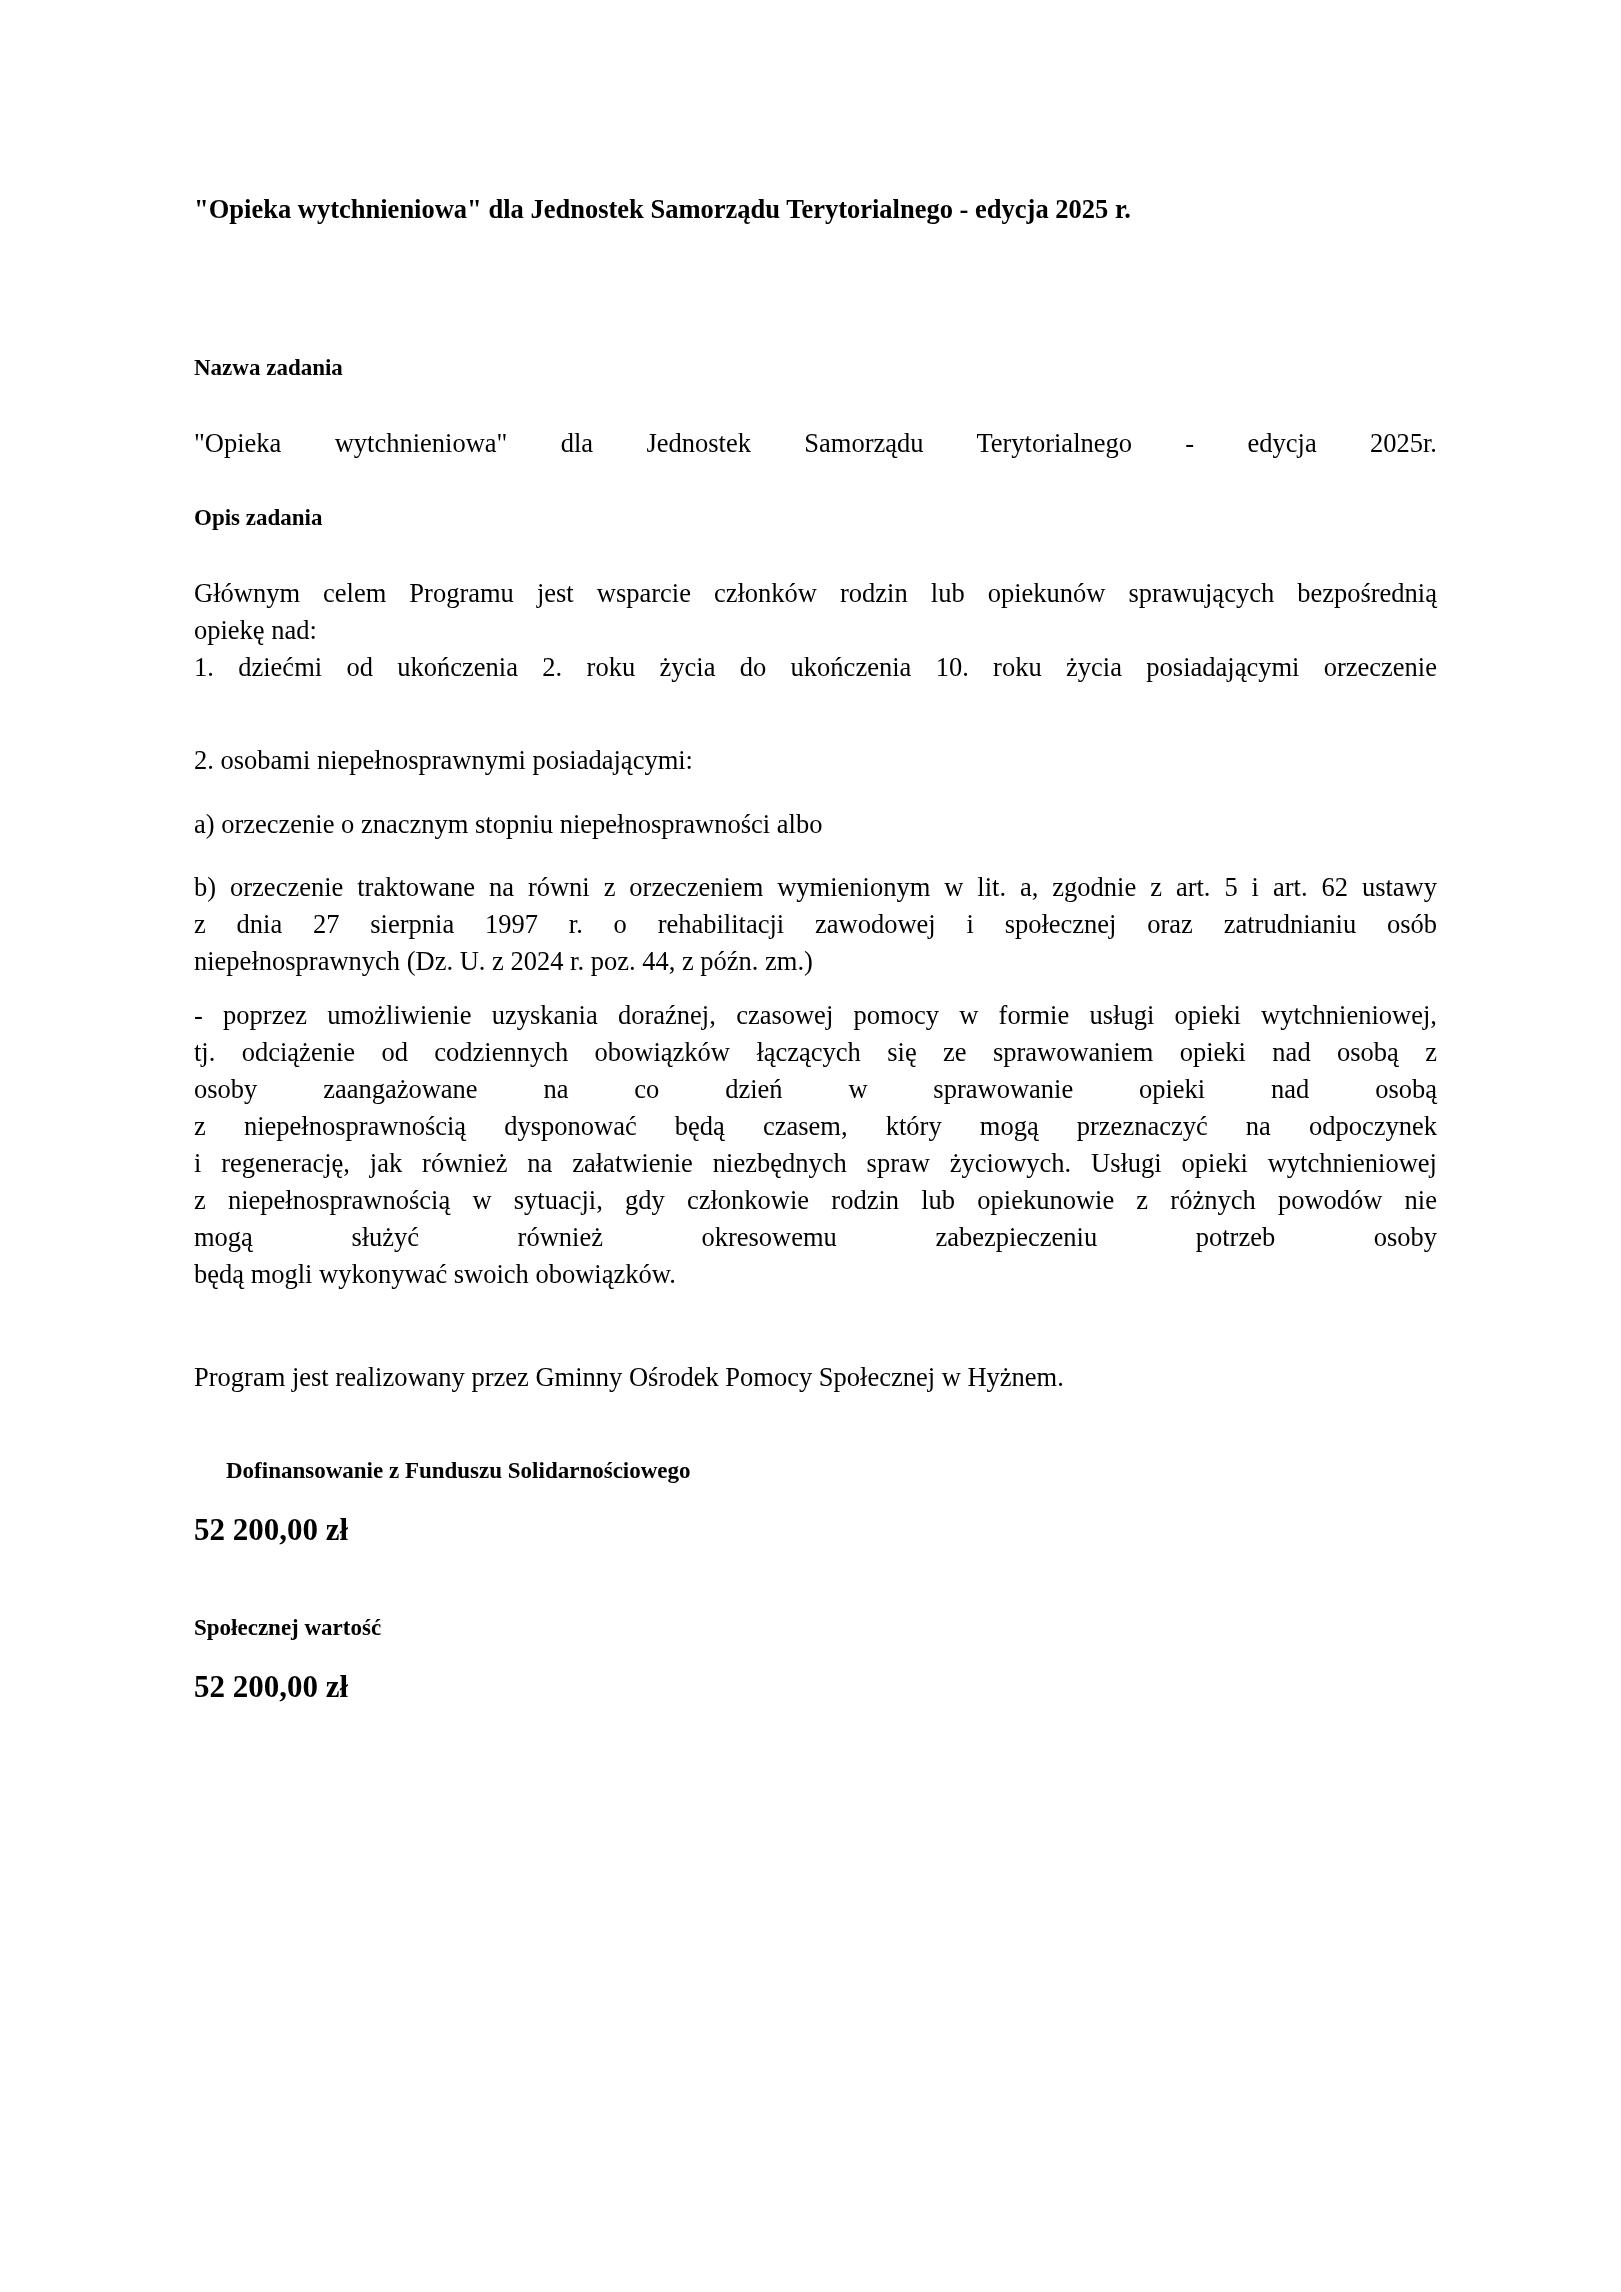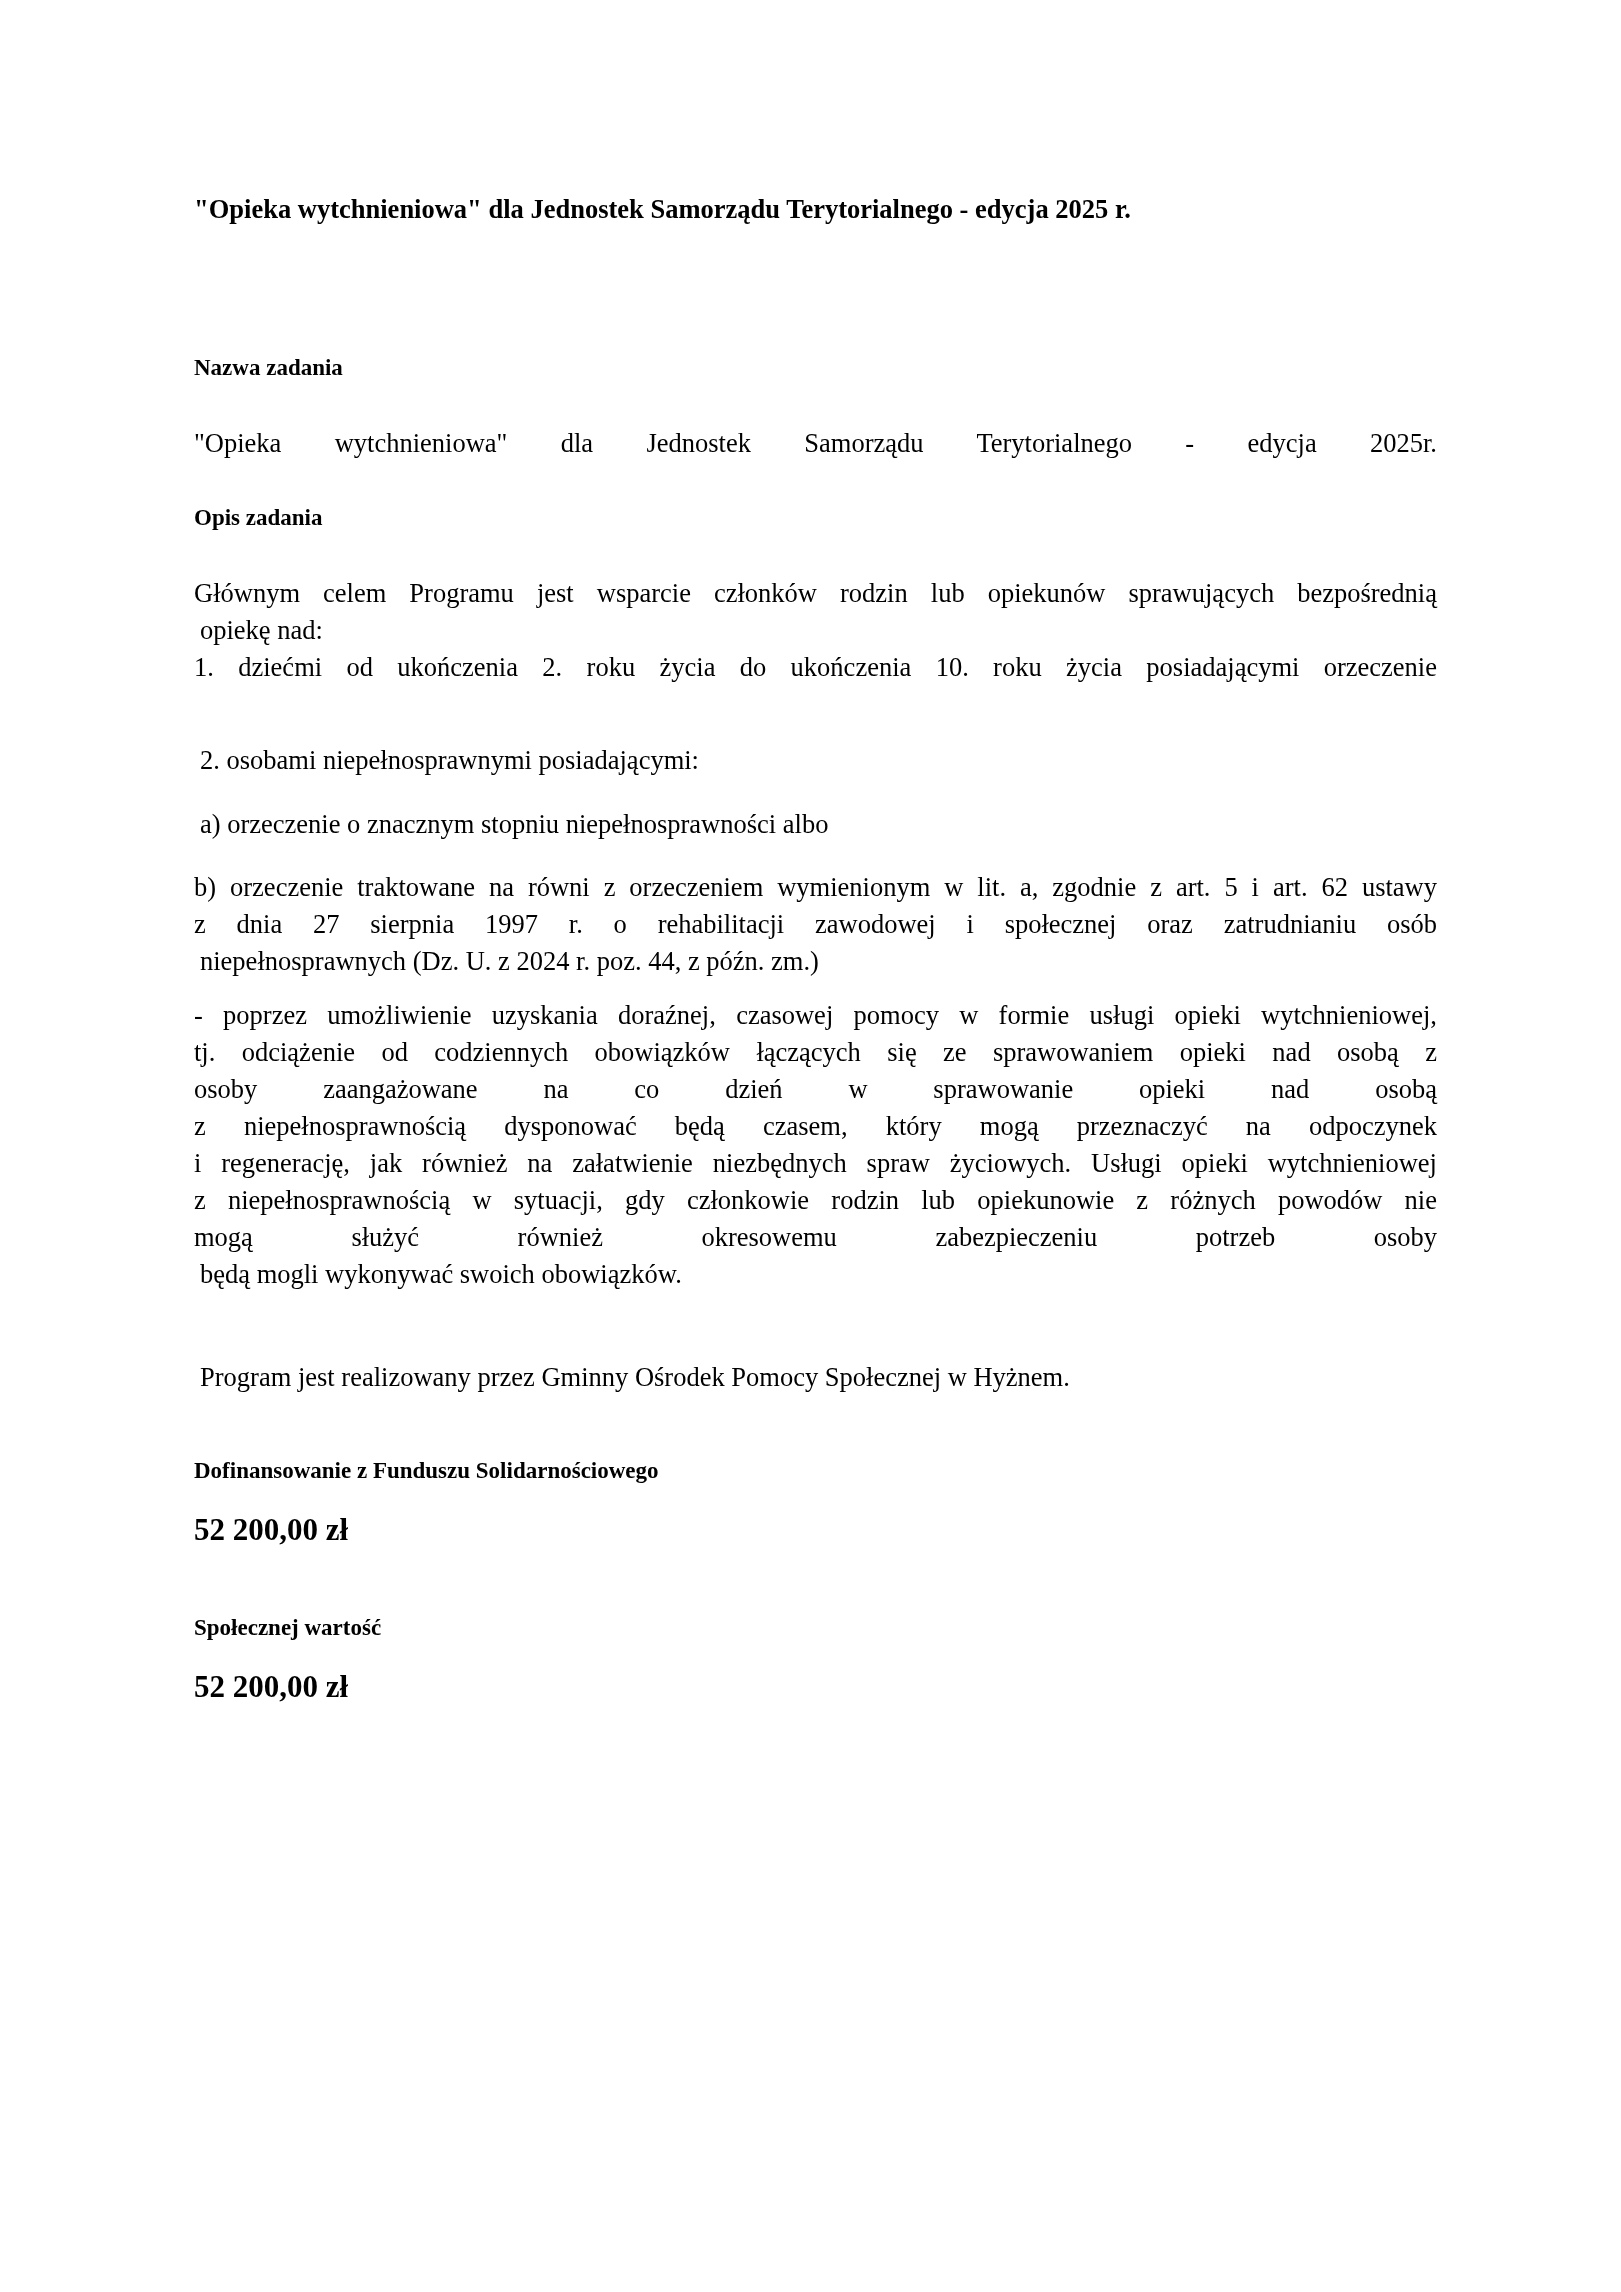--- a/index.html
+++ b/index.html
@@ -3,21 +3,21 @@
   <meta charset="utf-8">
   <style>
     html, body { margin: 0; padding: 0; background: #ffffff; }
     body { width: 1621px; height: 2293px; position: relative; overflow: hidden;
       font-family: "Liberation Serif", "DejaVu Serif", serif; color: #000; }
     .page { position: absolute; left: 194px; top: 0; width: 1243px; }
     .title { position: absolute; top: 192px; left: 0; font-weight: bold; font-size: 26.5px; line-height: 35px; white-space: nowrap; }
     .h { position: absolute; left: 0; font-weight: bold; font-size: 23px; line-height: 35px; white-space: nowrap; }
     .p { position: absolute; left: 0; width: 1243px; font-size: 26.5px; line-height: 37px; text-align: justify; }
     .line-j { text-align: justify; text-align-last: justify; display: block; }
-    .line { display: block; margin-left: 6px; }
+    .line { display: block; }
     .amount { position: absolute; left: 0; font-weight: bold; font-size: 31px; line-height: 35px; white-space: nowrap; }
   </style>
 </head>
 <body>
 
 <div class="page">
 
   <div class="title">"Opieka wytchnieniowa" dla Jednostek Samorządu Terytorialnego - edycja 2025 r.</div>
 
   <div class="h" style="top:350px;">Nazwa  zadania</div>
@@ -58,20 +58,20 @@
     <span class="line-j">i regenerację, jak również na załatwienie niezbędnych spraw życiowych. Usługi opieki wytchnieniowej</span>
     <span class="line-j">z niepełnosprawnością w sytuacji, gdy członkowie rodzin lub opiekunowie z różnych powodów nie</span>
     <span class="line-j">mogą służyć również okresowemu zabezpieczeniu potrzeb osoby</span>
     <span class="line">będą mogli wykonywać swoich obowiązków.</span>
   </div>
 
   <div class="p" style="top:1359px;font-family:Liberation Serif, serif;">
     <span class="line">Program jest realizowany przez Gminny Ośrodek Pomocy Społecznej w Hyżnem.</span>
   </div>
 
-  <div class="h" style="top:1453px;">Dofinansowanie z Funduszu Solidarnościowego</div>
+  <div class="h" style="top:1453px;margin-left:32px;">Dofinansowanie z Funduszu Solidarnościowego</div>
   <div class="amount" style="top:1512px;">52 200,00 zł</div>
 
   <div class="h" style="top:1610px;">Społecznej wartość</div>
   <div class="amount" style="top:1669px;">52 200,00 zł</div>
 
 </div>
 
 
 </body></html>

